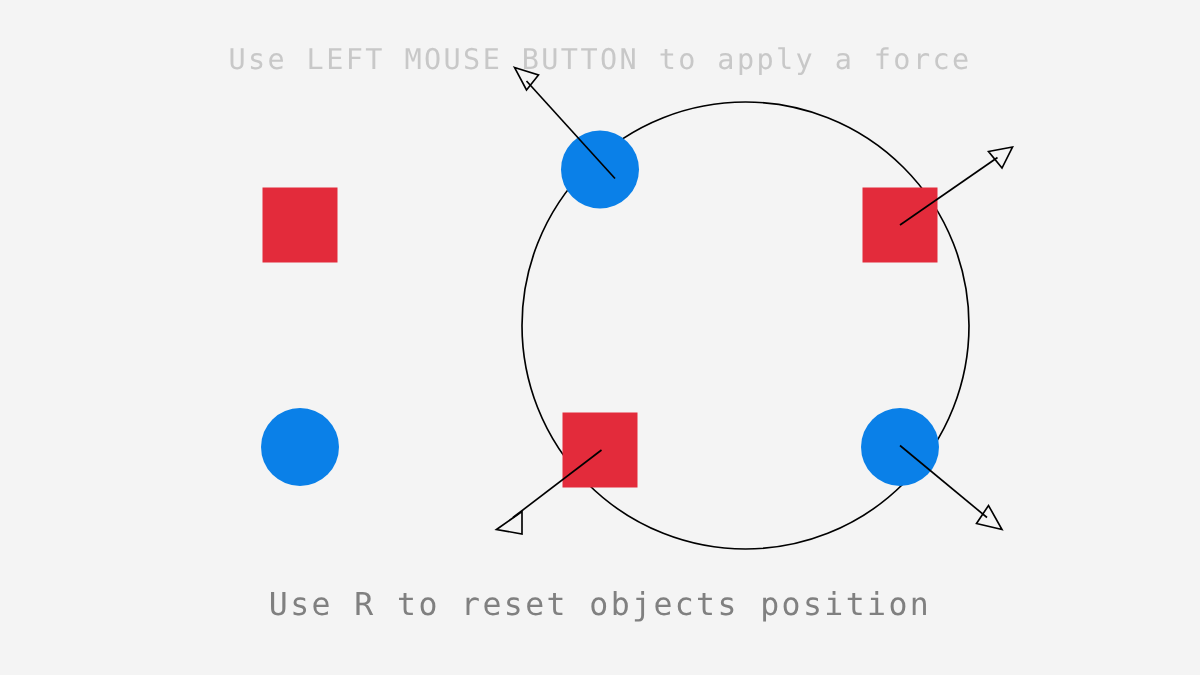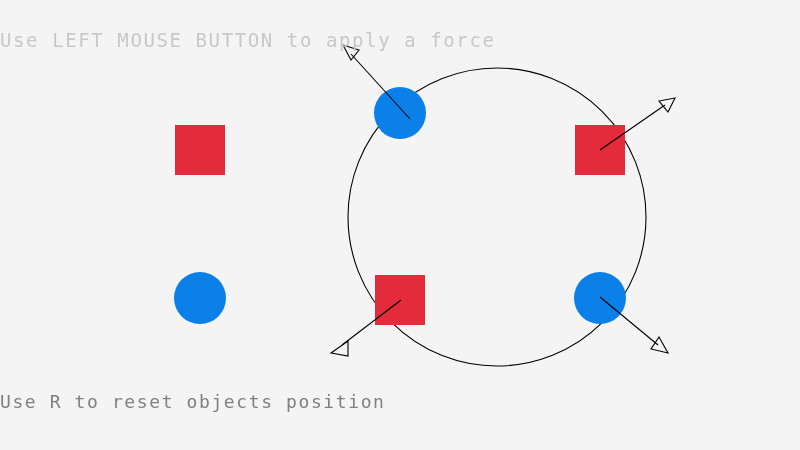--- a/index.html
+++ b/index.html
@@ -19,33 +19,34 @@
   #scene-svg {
     position: absolute;
     left: 0;
     top: 0;
     width: 800px;
     height: 450px;
   }
   .hint-text {
     position: absolute;
     width: 800px;
+    text-align: center;
     font-family: "DejaVu Sans Mono", "Liberation Mono", monospace;
     letter-spacing: 1.6px;
     white-space: pre;
     user-select: none;
   }
   #hint-top {
     top: 29px;
     font-size: 19px;
     color: #c8c8c8;
   }
   #hint-bottom {
     top: 391px;
-    font-size: 18px;
+    font-size: 21px;
     color: #808080;
   }
 </style>
 </head>
 <body>
 
 <div id="stage">
 
   <svg id="scene-svg" viewBox="0 0 800 450" xmlns="http://www.w3.org/2000/svg">
 

